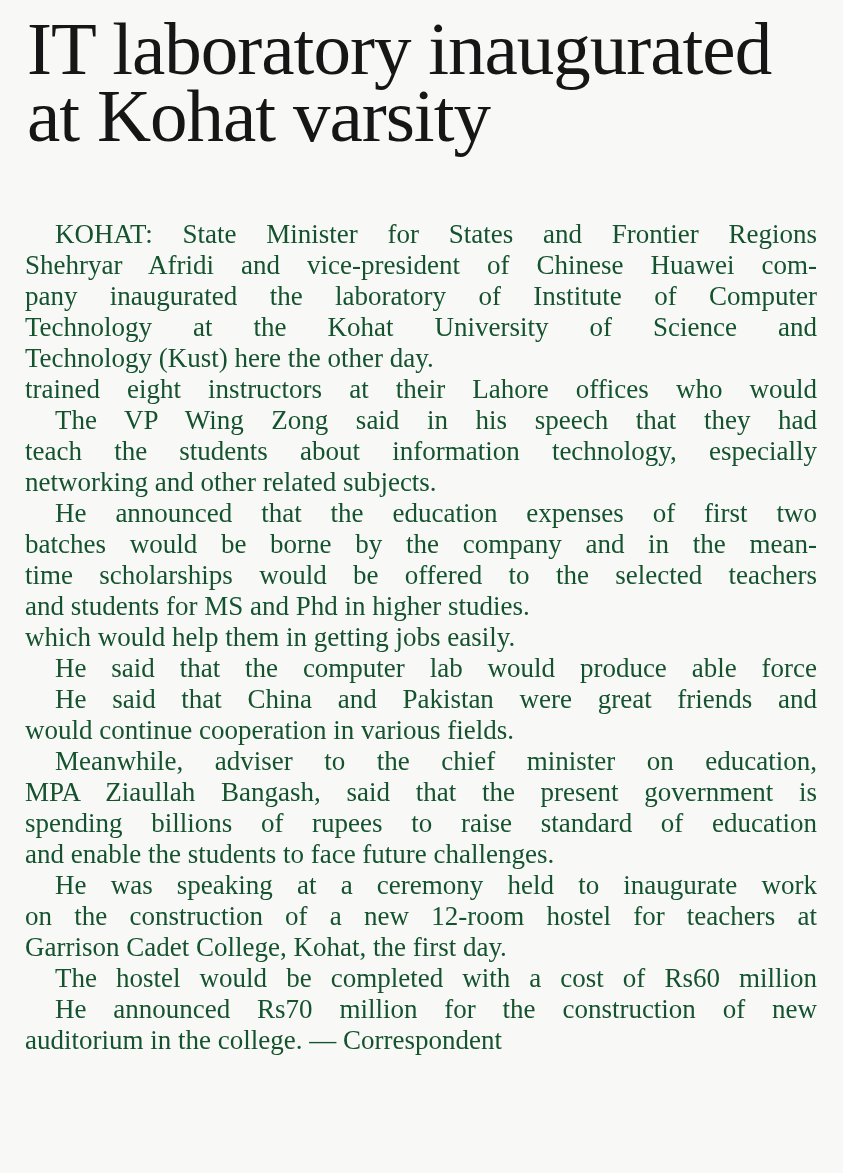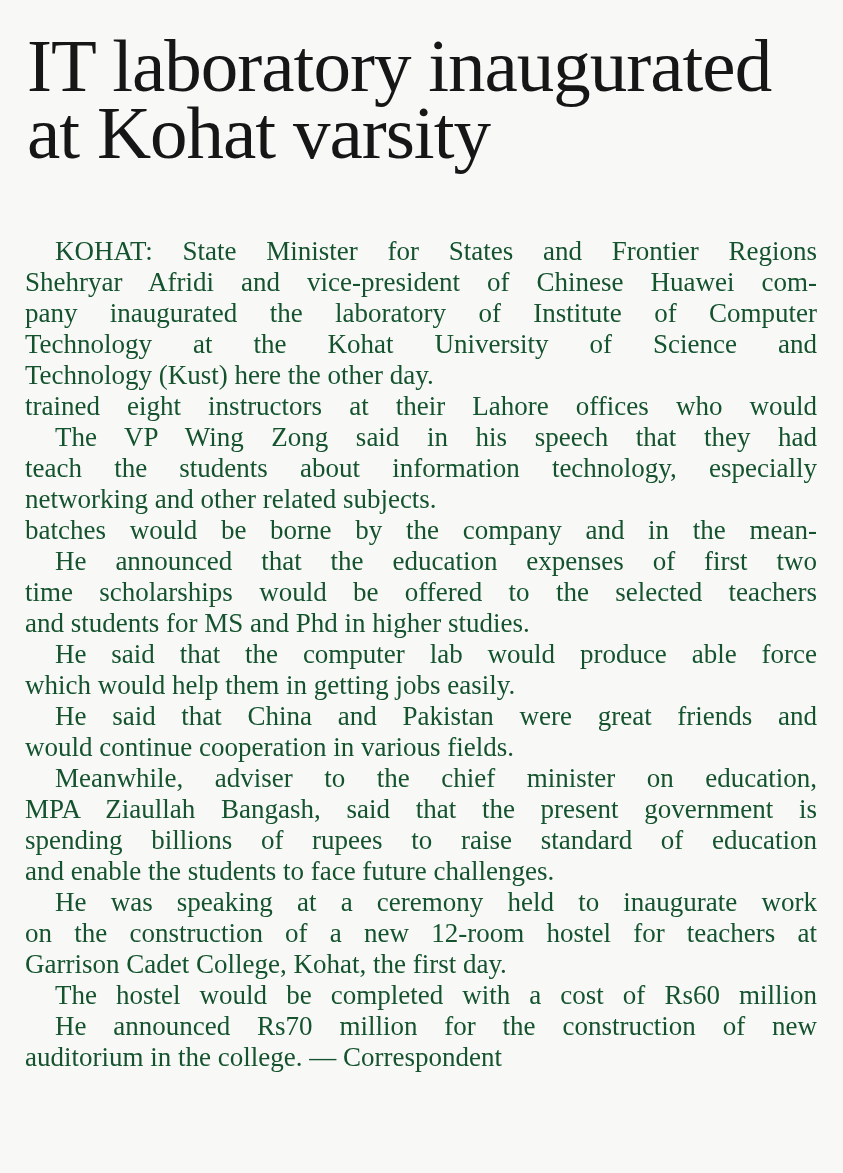--- a/index.html
+++ b/index.html
@@ -8,21 +8,20 @@
     background: #f8f8f7;
   }
   .page {
     position: relative;
     width: 843px;
     height: 1089px;
     background: #f8f8f7;
     color: #1c1c1c;
     font-family: "Liberation Serif", "DejaVu Serif", serif;
     overflow: hidden;
-    margin-top: 17px;
   }
   .headline {
     margin: 15px 30px 0 27px;
     font-size: 75px;
     line-height: 67px;
     font-weight: 400;
     letter-spacing: -1px;
     color: #161616;
   }
   .headline .hl {
@@ -66,28 +65,28 @@
         <div class="line">Technology at the Kohat University of Science and</div>
         <div class="line last">Technology (Kust) here the other day.</div>
       </div>
       <div class="para">
         <div class="line">trained eight instructors at their Lahore offices who would</div>
         <div class="line first">The VP Wing Zong said in his speech that they had</div>
         <div class="line">teach the students about information technology, especially</div>
         <div class="line last">networking and other related subjects.</div>
       </div>
       <div class="para">
+        <div class="line first">He announced that the education expenses of first two</div>
         <div class="line">batches would be borne by the company and in the mean-</div>
-        <div class="line first">He announced that the education expenses of first two</div>
         <div class="line">time scholarships would be offered to the selected teachers</div>
         <div class="line last">and students for MS and Phd in higher studies.</div>
       </div>
       <div class="para">
+        <div class="line last">which would help them in getting jobs easily.</div>
         <div class="line first">He said that the computer lab would produce able force</div>
-        <div class="line last">which would help them in getting jobs easily.</div>
       </div>
       <div class="para">
       </div>
       <div class="para">
         <div class="line first">He said that China and Pakistan were great friends and</div>
         <div class="line last">would continue cooperation in various fields.</div>
       </div>
       <div class="para">
         <div class="line first">Meanwhile, adviser to the chief minister on education,</div>
         <div class="line">MPA Ziaullah Bangash, said that the present government is</div>

